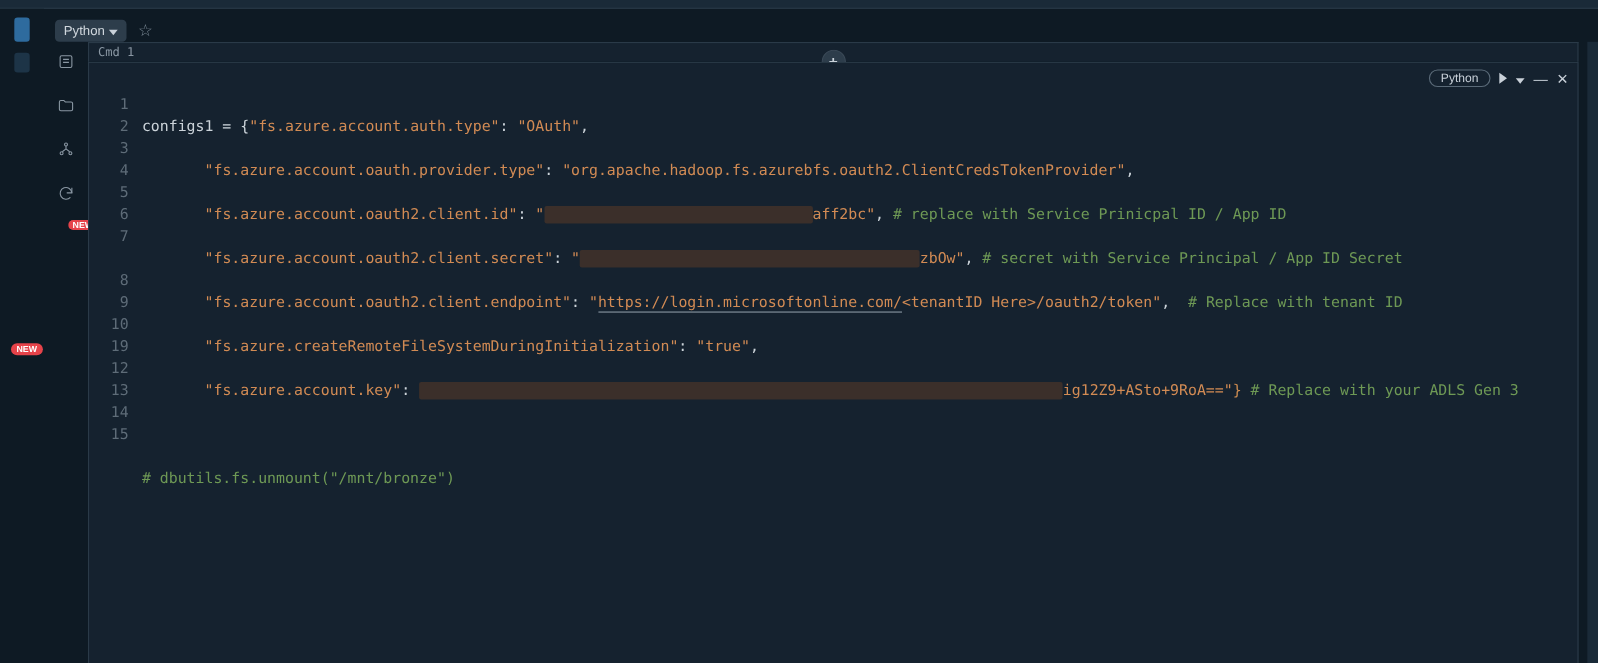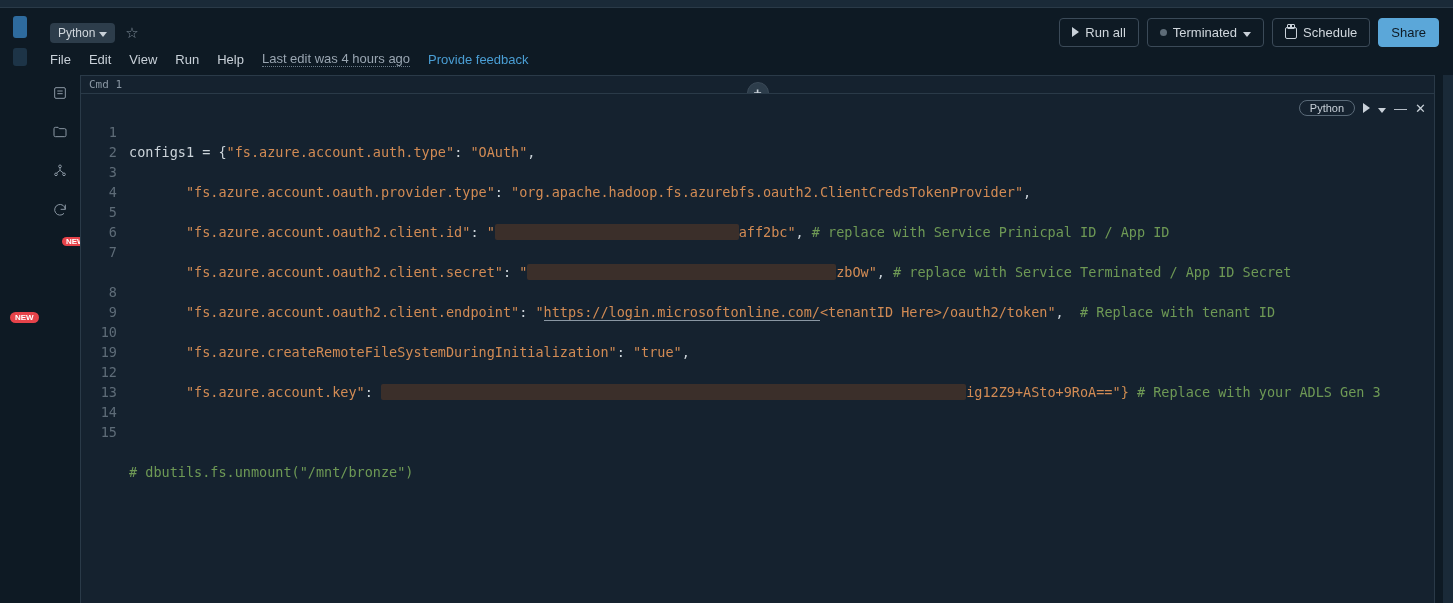--- a/index.html
+++ b/index.html
@@ -249,47 +249,22 @@
     <div class="new-badge">NEW</div>
   </div>
 
   <div class="content">
     <div class="header">
       <span class="pill">
         <span>Python</span>
         <span class="chev"></span>
       </span>
       <span class="star">☆</span>
-      <div class="header-right">
-        <button class="btn">
-          <span class="triangle-play"></span>
-          <span>Run all</span>
-        </button>
-        <button class="btn">
-          <span class="dot"></span>
-          <span>Terminated</span>
-          <span class="chev"></span>
-        </button>
-        <button class="btn">
-          <span class="cal"></span>
-          <span>Schedule</span>
-        </button>
-        <button class="btn share">Share</button>
-      </div>
     </div>
 
-    <div class="menu">
-      <span>File</span>
-      <span>Edit</span>
-      <span>View</span>
-      <span>Run</span>
-      <span>Help</span>
-      <span class="last-edit">Last edit was 4 hours ago</span>
-      <span class="feedback">Provide feedback</span>
-    </div>
 
     <div class="notebook">
       <div class="side-icons">
         <span class="side-icon">
           <svg class="icon" viewBox="0 0 24 24">
               <rect x="4" y="4" width="16" height="16" rx="2"></rect>
               <line x1="8" y1="9" x2="16" y2="9"></line>
               <line x1="8" y1="13" x2="16" y2="13"></line>
             </svg>
         </span>
@@ -343,21 +318,21 @@
                   <div>19</div>
                   <div>12</div>
                   <div>13</div>
                   <div>14</div>
                   <div>15</div>
               </div>
               <div class="src">
 <div class="line"><span>configs1 = {</span><span class="str">"fs.azure.account.auth.type"</span><span>: </span><span class="str">"OAuth"</span><span>,</span></div>
 <div class="line"><span>       </span><span class="str">"fs.azure.account.oauth.provider.type"</span><span>: </span><span class="str">"org.apache.hadoop.fs.azurebfs.oauth2.ClientCredsTokenProvider"</span><span>,</span></div>
 <div class="line"><span>       </span><span class="str">"fs.azure.account.oauth2.client.id"</span><span>: </span><span class="str">"</span><span class="redact">██████████████████████████████</span><span class="str">aff2bc"</span><span>, </span><span class="cmt"># replace with Service Prinicpal ID / App ID</span></div>
-<div class="line"><span>       </span><span class="str">"fs.azure.account.oauth2.client.secret"</span><span>: </span><span class="str">"</span><span class="redact">██████████████████████████████████████</span><span class="str">zbOw"</span><span>, </span><span class="cmt"># replace with Service Terminated / App ID Secret</span></div>
+<div class="line"><span>       </span><span class="str">"fs.azure.account.oauth2.client.secret"</span><span>: </span><span class="str">"</span><span class="redact">██████████████████████████████████████</span><span class="str">zbOw"</span><span>, </span><span class="cmt"># secret with Service Principal / App ID Secret</span></div>
 <div class="line"><span>       </span><span class="str">"fs.azure.account.oauth2.client.endpoint"</span><span>: </span><span class="str">"</span><span class="str underline">https://login.microsoftonline.com/</span><span class="str">&lt;tenantID Here&gt;/oauth2/token"</span><span>,  </span><span class="cmt"># Replace with tenant ID</span></div>
 <div class="line"><span>       </span><span class="str">"fs.azure.createRemoteFileSystemDuringInitialization"</span><span>: </span><span class="str">"true"</span><span>,</span></div>
 <div class="line"><span>       </span><span class="str">"fs.azure.account.key"</span><span>: </span><span class="redact">████████████████████████████████████████████████████████████████████████</span><span class="str">ig12Z9+ASto+9RoA=="</span><span class="op">}</span><span class="cmt"> # Replace with your ADLS Gen 3 </span></div>
 <div class="line"></div>
 <div class="line"><span class="cmt"># dbutils.fs.unmount("/mnt/bronze")</span></div>
 <div class="line"></div>
 
 
 
 

